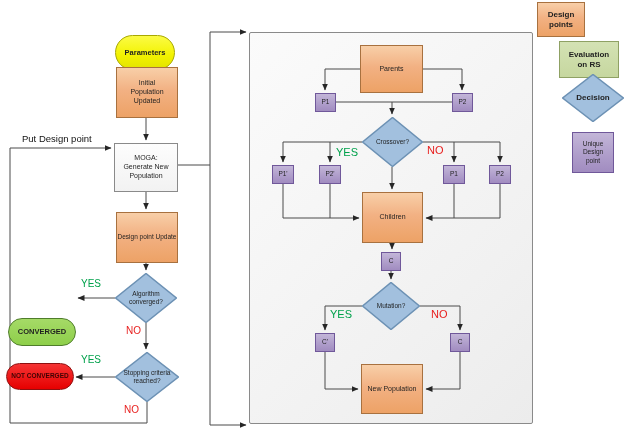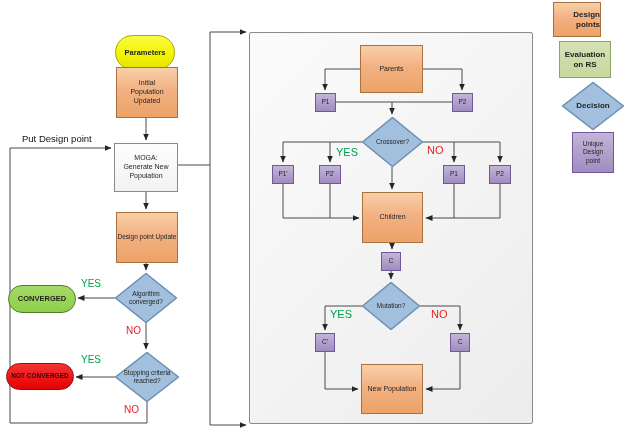--- a/index.html
+++ b/index.html
@@ -8,21 +8,21 @@
     font-family:"Liberation Sans",sans-serif;color:#1a1a1a;
   }
   #wires{position:absolute;left:0;top:0;width:624px;height:430px;}
   .node{position:absolute;box-sizing:border-box;display:flex;align-items:center;justify-content:center;text-align:center;}
   .orange{background:linear-gradient(180deg,#f8cfa8 0%,#f2b183 45%,#eda266 100%);border:1px solid #a8713f;}
   .purple{background:linear-gradient(180deg,#c3b6d8 0%,#b1a0cc 50%,#a18cc0 100%);border:1px solid #70589a;}
   .whitebox{background:linear-gradient(180deg,#fdfdfd 0%,#f2f2f2 100%);border:1px solid #8a8a8a;}
   .greenleg{background:linear-gradient(180deg,#d4e2b4 0%,#c6d79f 100%);border:1px solid #8fa164;}
   .pill{border-radius:999px;}
   .yellow{background:linear-gradient(180deg,#fbfb45 0%,#f2f200 60%,#e3e300 100%);border:1.5px solid #a8a800;}
-  .green{background:linear-gradient(180deg,#a5da67 0%,#8ecf4a 100%);border:1.5px solid #4f7d2b;}
+  .green{background:linear-gradient(180deg,#a5da67 0%,#8ecf4a 100%);border:1.5px solid #4f7d2b;margin-top:33px;}
   .red{background:linear-gradient(180deg,#f53434 0%,#e60000 100%);border:1.5px solid #8f1010;}
   .panel{background:linear-gradient(135deg,#fbfbfb 0%,#f1f1f1 70%,#ececec 100%);border:1px solid #8a8a8a;border-radius:2px;}
   .diamond-svg{position:absolute;left:0;top:0;width:100%;height:100%;}
   .diamond .lbl{position:relative;z-index:2;}
   .lbl{font-size:7px;line-height:1.25;color:#1f1f1f;}
   .lbl.bold{font-weight:bold;}
   .lbl.tiny{font-size:6.5px;}
   .edge-label{position:absolute;font-weight:normal;font-size:10px;}
   .edge-label.big{font-size:11px;}
   .yes{color:#00a14b;}
@@ -188,29 +188,29 @@
     <span class="lbl tiny">C'</span>
   </div>
   <div class="node purple" style="left:450px;top:333px;width:20px;height:19px;">
     <span class="lbl tiny">C</span>
   </div>
 
   <div class="node orange" style="left:361px;top:364px;width:62px;height:50px;">
     <span class="lbl">New Population</span>
   </div>
 
-  <div class="node orange" style="left:553px;top:2px;width:48px;height:35px;text-align:right;">
+  <div class="node orange" style="left:537px;top:2px;width:48px;height:35px;">
     <span class="lbl bold" style="font-size:8px;">Design points</span>
   </div>
 
-  <div class="node greenleg" style="left:559px;top:41px;width:52px;height:37px;align-items:center;">
+  <div class="node greenleg" style="left:559px;top:41px;width:60px;height:37px;align-items:center;">
     <span class="lbl bold" style="font-size:8px;padding:0 6px;">Evaluation on RS</span>
   </div>
 
-  <div class="node diamond" style="left:562px;top:82px;width:62px;height:48px;align-items:center;">
+  <div class="node diamond" style="left:562px;top:74px;width:62px;height:48px;align-items:center;">
     <svg class="diamond-svg" viewBox="0 0 100 100" preserveAspectRatio="none">
       <polygon points="50,1 99,50 50,99 1,50" fill="#a2c0de" stroke="#6c91b4" stroke-width="1.5" vector-effect="non-scaling-stroke"></polygon>
     </svg>
     <span class="lbl bold" style="font-size:8px;">Decision</span>
   </div>
 
   <div class="node purple" style="left:572px;top:132px;width:42px;height:41px;">
     <span class="lbl tiny" style="padding:0 3px;">Unique Design point</span>
   </div>
 

